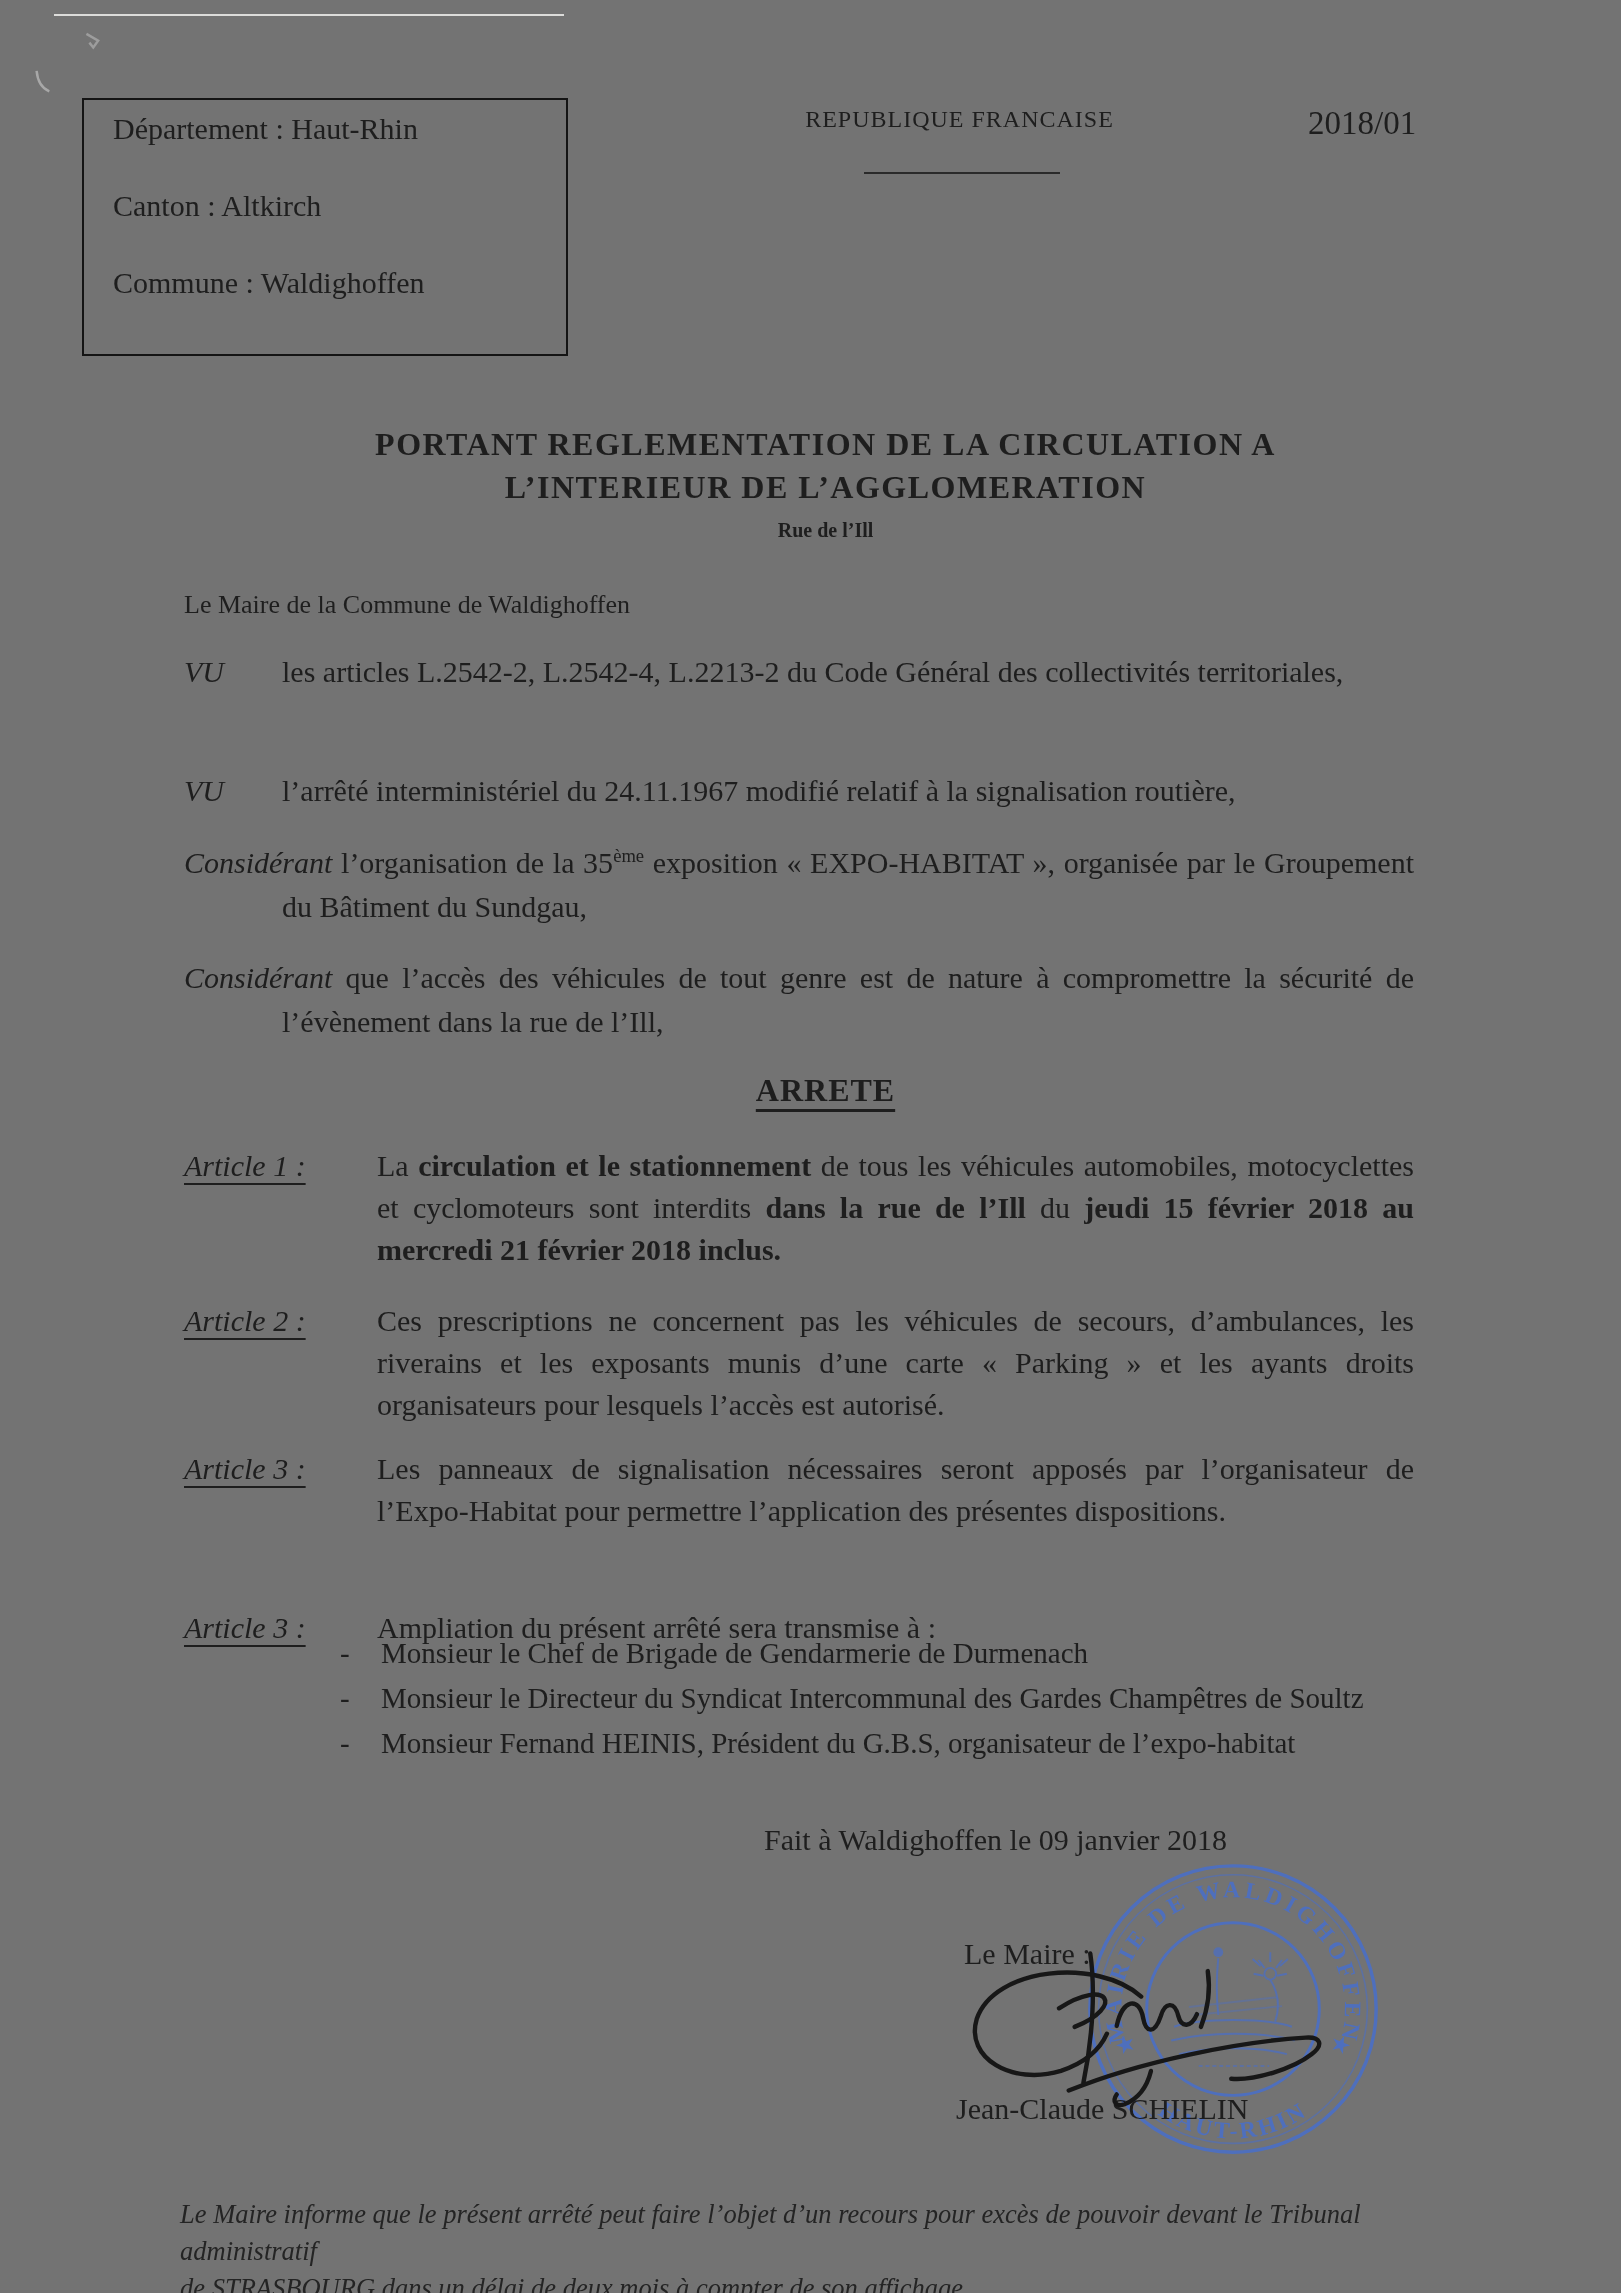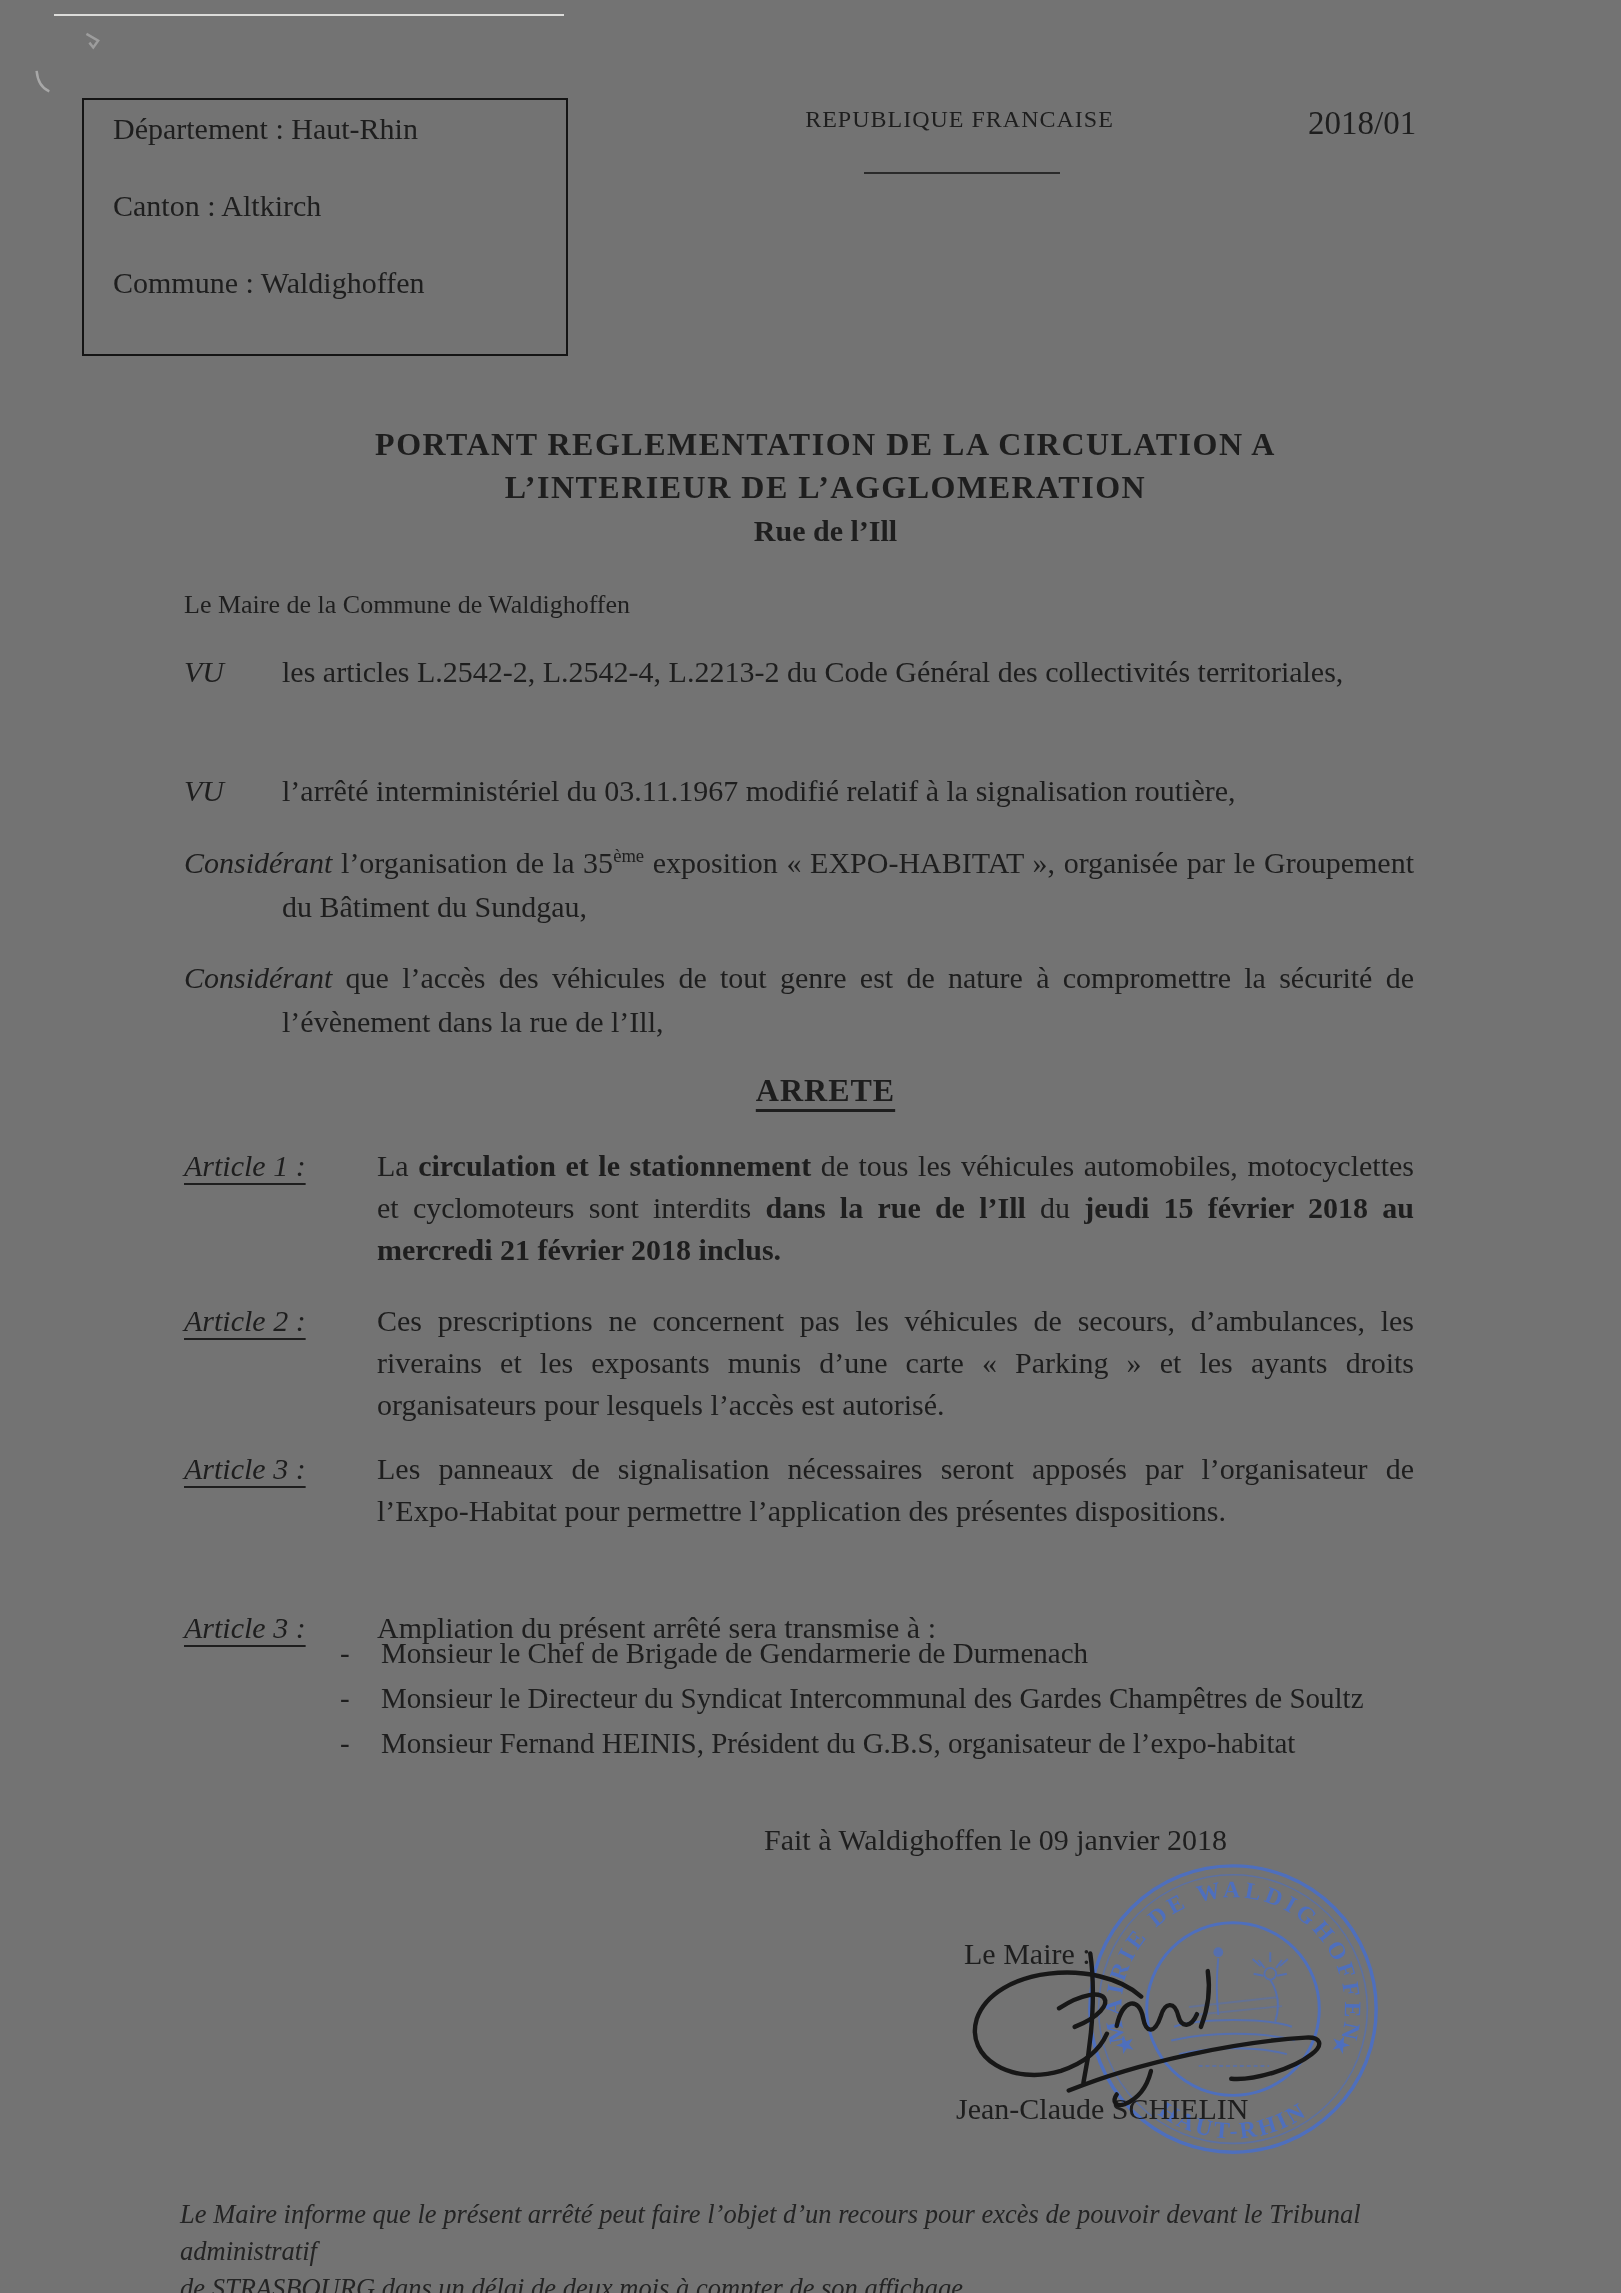--- a/index.html
+++ b/index.html
@@ -12,21 +12,21 @@
   .corner-box .row{font-size:30px;line-height:30px;margin-bottom:47px;white-space:nowrap;}
   
   .repfr{position:absolute;left:729px;top:106px;width:461px;text-align:center;
          font-size:24px;letter-spacing:1px;white-space:nowrap;}
   .refnum{position:absolute;left:1308px;top:105px;font-size:33px;}
   .hrule{position:absolute;left:864px;top:172px;width:196px;height:0;border-top:2.9px solid #2a2a2a;}
   .main-title{position:absolute;left:727px;top:255px;width:482px;margin:0;text-align:center;
               font-size:42px;font-weight:bold;letter-spacing:1.5px;white-space:nowrap;}
   .subject{position:absolute;left:235px;top:423px;width:1181px;text-align:center;font-weight:bold;}
   .subject .s1,.subject .s2{font-size:32px;line-height:43px;letter-spacing:1.5px;}
-  .subject .street{font-size:30px;line-height:43px;}
+  .subject .street{font-size:20px;line-height:43px;}
   .intro{position:absolute;left:184px;top:590px;font-size:26px;}
   
   .para{position:absolute;left:184px;width:1230px;box-sizing:border-box;font-size:30px;line-height:44px;
         text-align:justify;padding-left:98px;text-indent:-98px;margin:0;}
   .lbl{font-style:italic;}
   .lbl.fixed{display:inline-block;width:98px;text-indent:0;}
   .art-p{position:absolute;left:184px;width:1230px;box-sizing:border-box;font-size:30px;line-height:42px;
          text-align:justify;padding-left:193px;text-indent:-193px;margin:0;}
   .art-lbl{display:inline-block;width:193px;text-indent:0;font-style:italic;}
   .art-lbl .u{text-decoration:underline;text-underline-offset:6.9px;text-decoration-thickness:2px;}
@@ -75,21 +75,21 @@
   <div class="subject">
     <div class="s1">PORTANT REGLEMENTATION DE LA CIRCULATION A</div>
     <div class="s2">L’INTERIEUR DE L’AGGLOMERATION</div>
     <div class="street">Rue de l’Ill</div>
   </div>
 
   <div class="intro">Le Maire de la Commune de Waldighoffen</div>
 
   <div id="recitals">
       <p class="para" style="top: 650px;"><span class="lbl fixed">VU</span><span>les articles L.2542-2, L.2542-4, L.2213-2 du Code Général des collectivités territoriales,</span></p>
-      <p class="para" style="top: 769px;"><span class="lbl fixed">VU</span><span>l’arrêté interministériel du 03.11.1967 modifié relatif à la signalisation routière,</span></p>
+      <p class="para" style="top: 769px;"><span class="lbl fixed">VU</span><span>l’arrêté interministériel du 24.11.1967 modifié relatif à la signalisation routière,</span></p>
       <p class="para" style="top: 841px;"><span class="lbl">Considérant</span> <span>l’organisation de la 35</span><sup>ème</sup><span> exposition « EXPO-HABITAT », organisée par le Groupement du Bâtiment du Sundgau,</span></p>
       <p class="para" style="top: 956px;"><span class="lbl">Considérant</span> <span>que l’accès des véhicules de tout genre est de nature à compromettre la sécurité de l’évènement dans la rue de l’Ill,</span></p>
     </div>
 
   <div class="order-heading">
     <span class="u">ARRETE</span>
   </div>
 
   <div id="articles">
       <p class="art-p" style="top: 1145px;"><span class="art-lbl"><span class="u">Article 1 :</span></span><span>La </span><span class="b">circulation et le stationnement</span><span> de tous les véhicules automobiles, motocyclettes et cyclomoteurs sont interdits </span><span class="b">dans la rue de l’Ill</span><span> du </span><span class="b">jeudi 15 février 2018 au mercredi 21 février 2018 inclus.</span></p>

